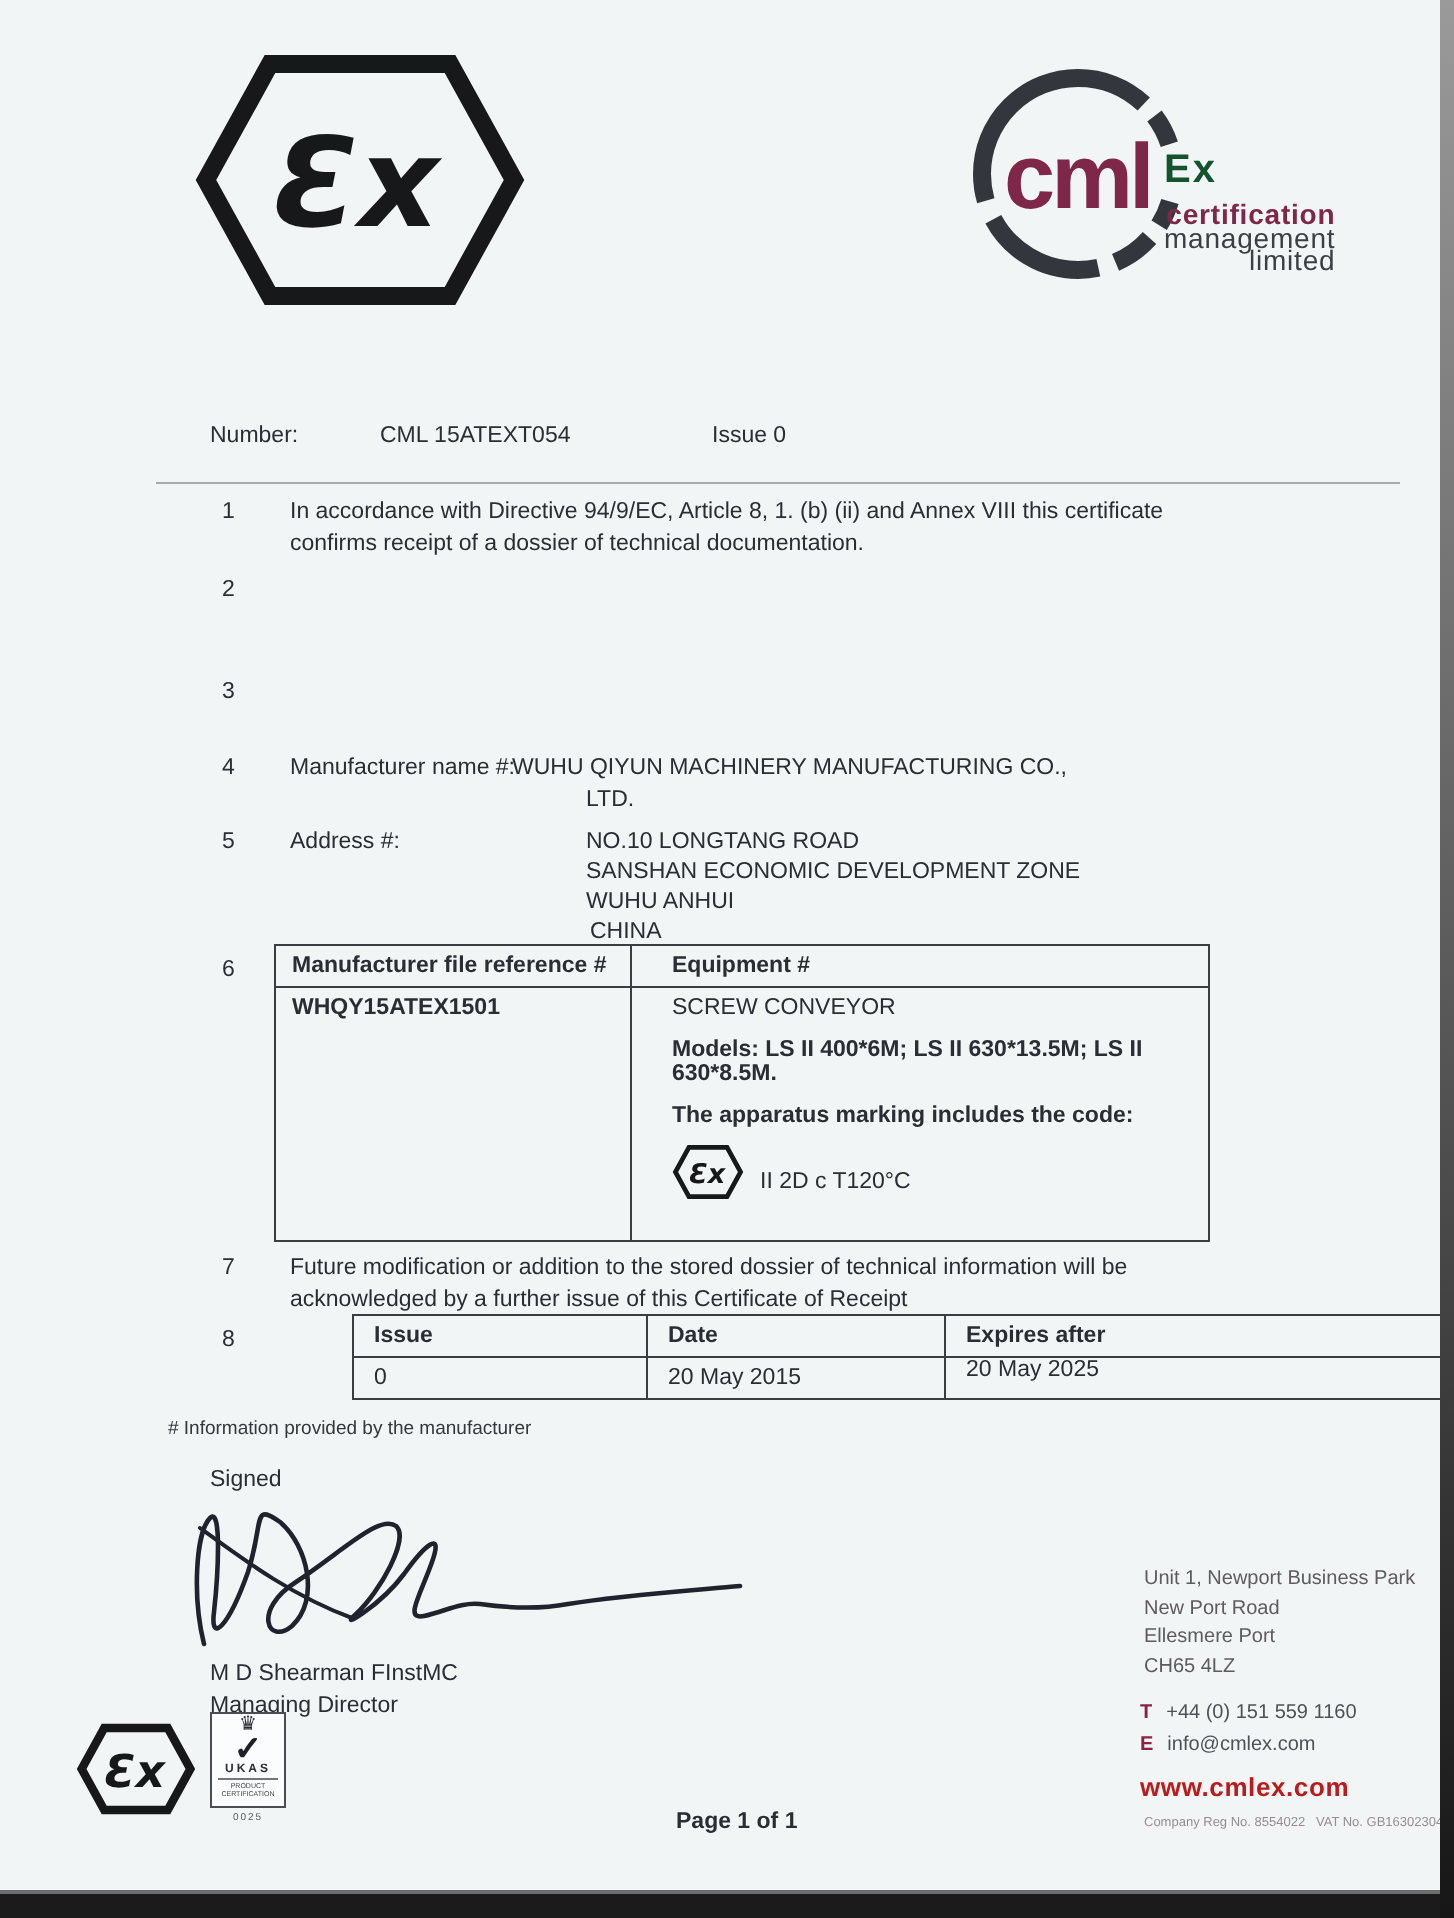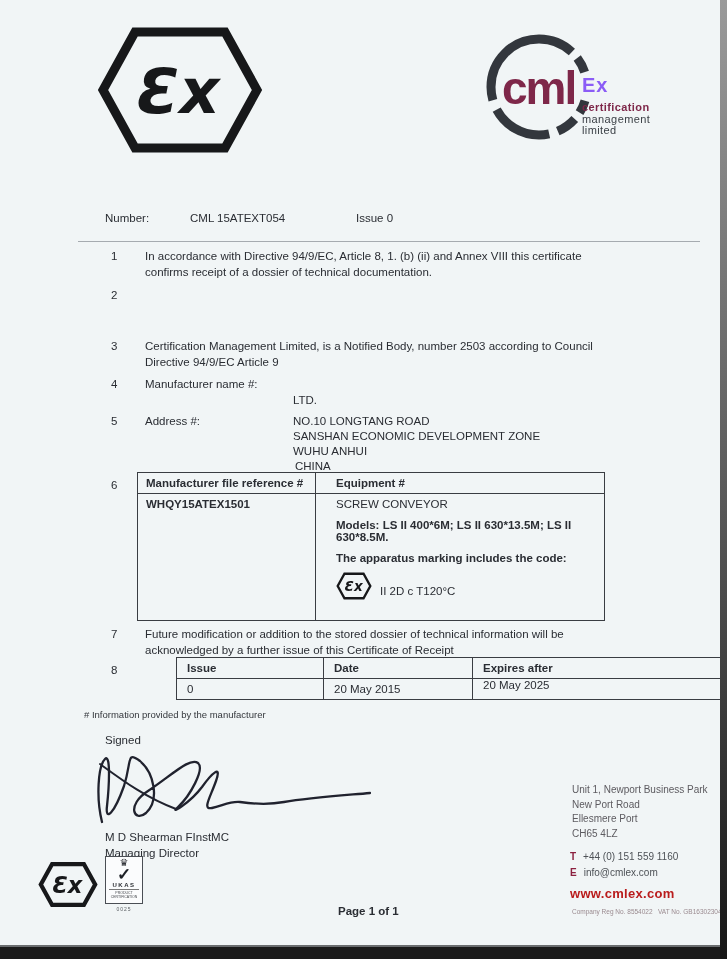--- a/index.html
+++ b/index.html
@@ -10,22 +10,22 @@
   .title{position:absolute;font-size:17.5px;font-weight:bold;color:#1d2026;letter-spacing:-0.2px;}
   .rule{position:absolute;height:1px;background:#a6abb0;}
   .doc-table{position:absolute;border-collapse:collapse;font-size:11.5px;color:#2a2d33;}
   .doc-table th,.doc-table td{border:1px solid #3a3d42;text-align:left;vertical-align:top;padding:4px 8px;font-size:11.5px;}
   .doc-table th{font-weight:bold;}
   .equip-cell{padding-left:20px !important;}
   .mt8{margin-top:9px;font-weight:bold;}
   .marking-row{display:flex;align-items:flex-end;margin-top:8px;}
   .marking-row span{margin-left:8px;margin-bottom:3px;}
   .footnote{position:absolute;font-size:9.5px;color:#34373c;}
-  .cml-ex{position:absolute;font-size:20px;font-weight:600;color:#8b5cf6;letter-spacing:1px;}
-  .cml-sub{position:absolute;font-size:11px;line-height:11.5px;letter-spacing:0.4px;color:#3b4046;}
+  .cml-ex{position:absolute;font-size:20px;font-weight:600;color:#14532d;letter-spacing:1px;}
+  .cml-sub{position:absolute;font-size:14px;line-height:11.5px;letter-spacing:0.4px;color:#3b4046;text-align:right;}
   .cml-sub .c1{color:#7e2749;font-weight:600;}
   .contact{position:absolute;font-size:10px;line-height:14.5px;color:#5d5b60;}
   .contact-row{position:absolute;font-size:10px;color:#4e5257;}
   .contact-row b{color:#8c2140;margin-right:7px;}
   .website{position:absolute;font-size:13px;font-weight:800;color:#b91c1c;letter-spacing:0.3px;}
   .regline{position:absolute;font-size:6.5px;color:#9b8b90;white-space:pre;}
   .keep-ws{white-space:pre;}
   .ukas-box{width:36px;height:46px;border:1.5px solid #4a4e54;background:#fbfcfd;display:flex;flex-direction:column;align-items:center;justify-content:flex-start;}
   .ukas-crown{font-size:10px;line-height:9px;margin-top:1px;color:#2b2e33;}
   .ukas-tick{font-size:17px;line-height:15px;font-weight:bold;color:#1d2026;}
@@ -63,24 +63,24 @@
   <div class="t" style="left:190px;top:211px;">CML 15ATEXT054</div>
   <div class="t" style="left:356px;top:211px;">Issue 0</div>
   <div class="rule" style="left:78px;top:241px;width:622px;"></div>
 
   <div class="t" style="left:111px;top:249px;">1</div>
   <div class="t" style="left:145px;top:249px;width:478px;">In accordance with Directive 94/9/EC, Article 8, 1. (b) (ii) and Annex VIII this certificate confirms receipt of a dossier of technical documentation.</div>
 
   <div class="t" style="left:111px;top:288px;">2</div>
 
   <div class="t" style="left:111px;top:339px;">3</div>
-  <div class="t" style="left:145px;top:339px;width:478px;">Certification Management Limited, is a Notified Body, number 2503 according to Council Directive 94/9/EC Article 9</div>
 
   <div class="t" style="left:111px;top:377px;">4</div>
   <div class="t" style="left:145px;top:377px;">Manufacturer name #:</div>
+  <div class="t" style="left:256px;top:377px;">WUHU QIYUN MACHINERY MANUFACTURING CO.,</div>
   <div class="t" style="left:293px;top:393px;">LTD.</div>
 
   <div class="t" style="left:111px;top:414px;">5</div>
   <div class="t" style="left:145px;top:414px;">Address #:</div>
   <div class="t" style="left:293px;top:414px;">NO.10 LONGTANG ROAD</div>
   <div class="t" style="left:293px;top:429px;">SANSHAN ECONOMIC DEVELOPMENT ZONE</div>
   <div class="t" style="left:293px;top:444px;">WUHU ANHUI</div>
   <div class="t" style="left:295px;top:459px;">CHINA</div>
 
   <div class="t" style="left:111px;top:478px;">6</div>

